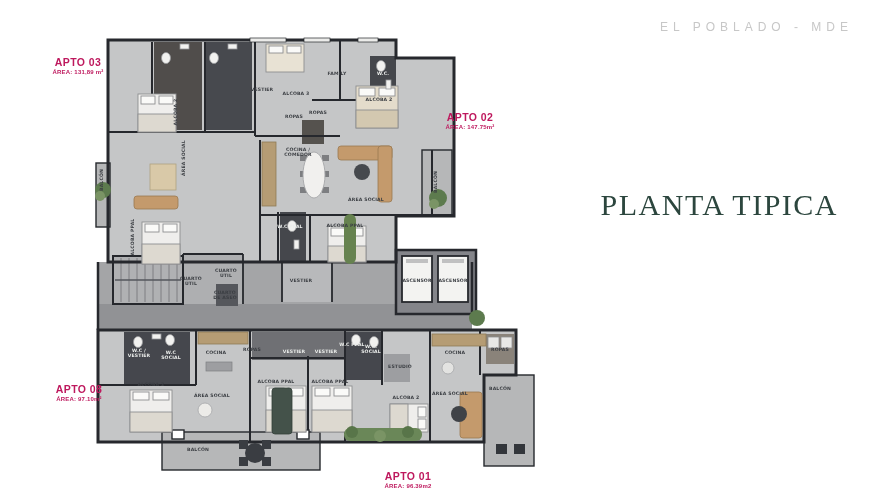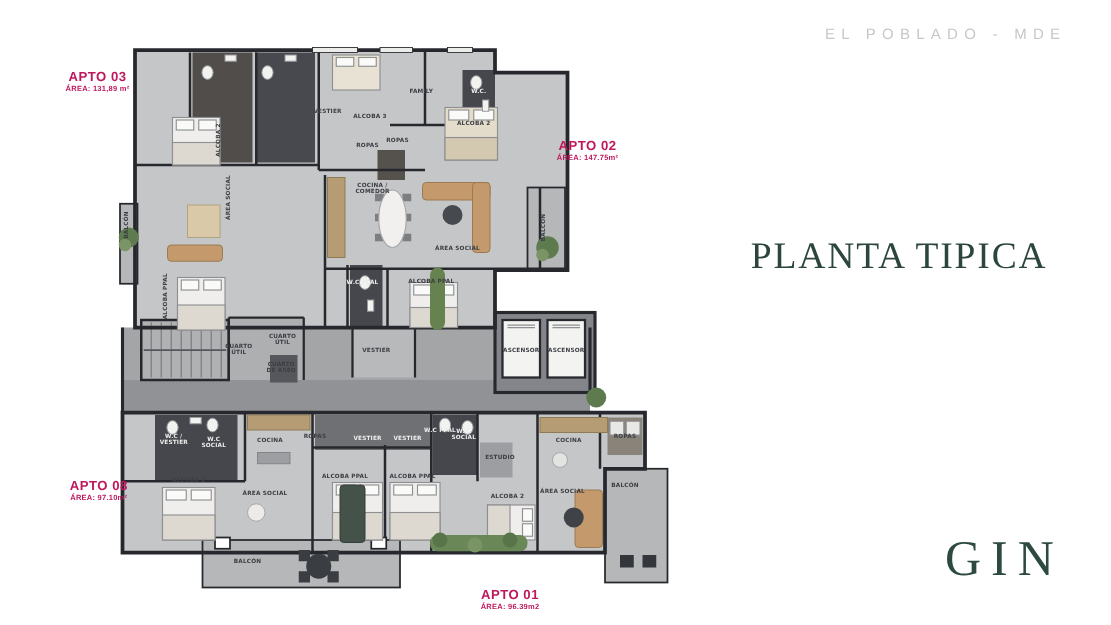--- a/index.html
+++ b/index.html
@@ -288,15 +288,14 @@
         </div>
       </div>
   </div>
 
   <div class="location">EL POBLADO - MDE</div>
 
   <div class="main-title">
     <div>PLANTA TIPICA</div>
   </div>
 
-  <div class="brand">GIN</div>
 
 </div>
 
 </body></html>

